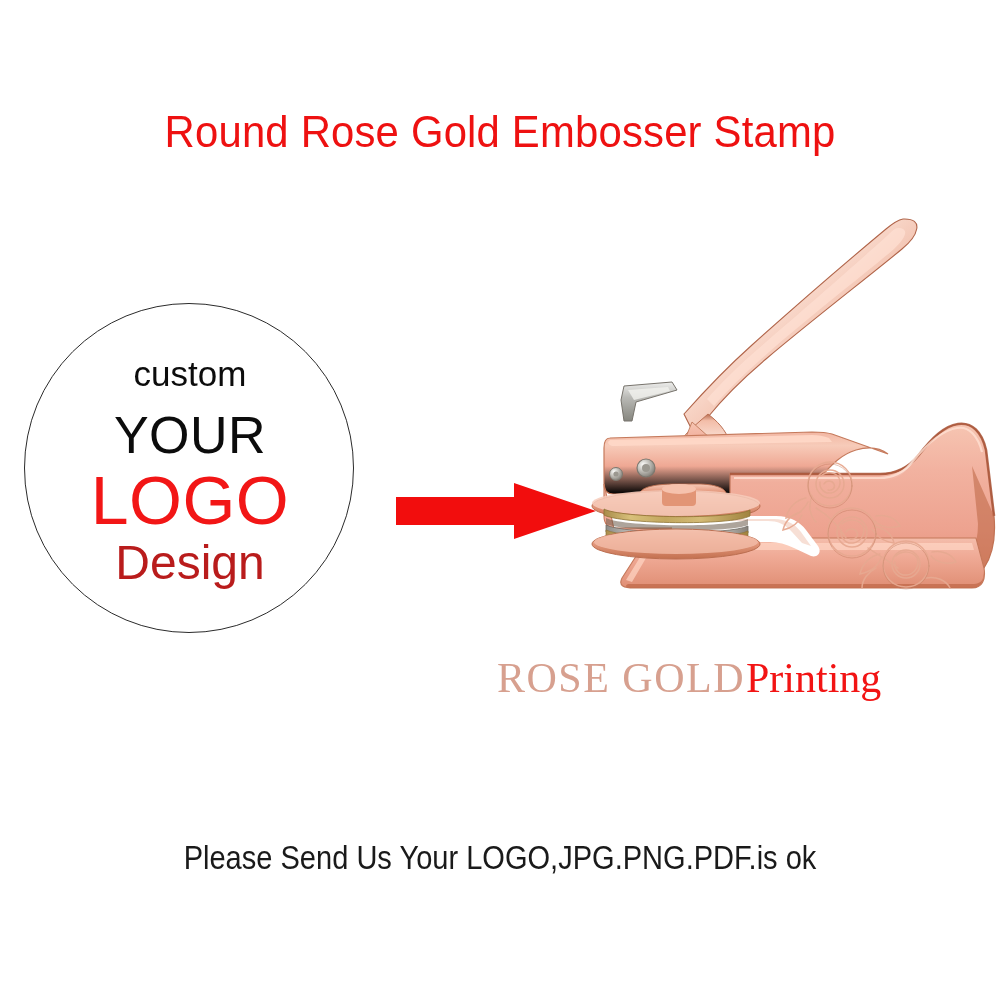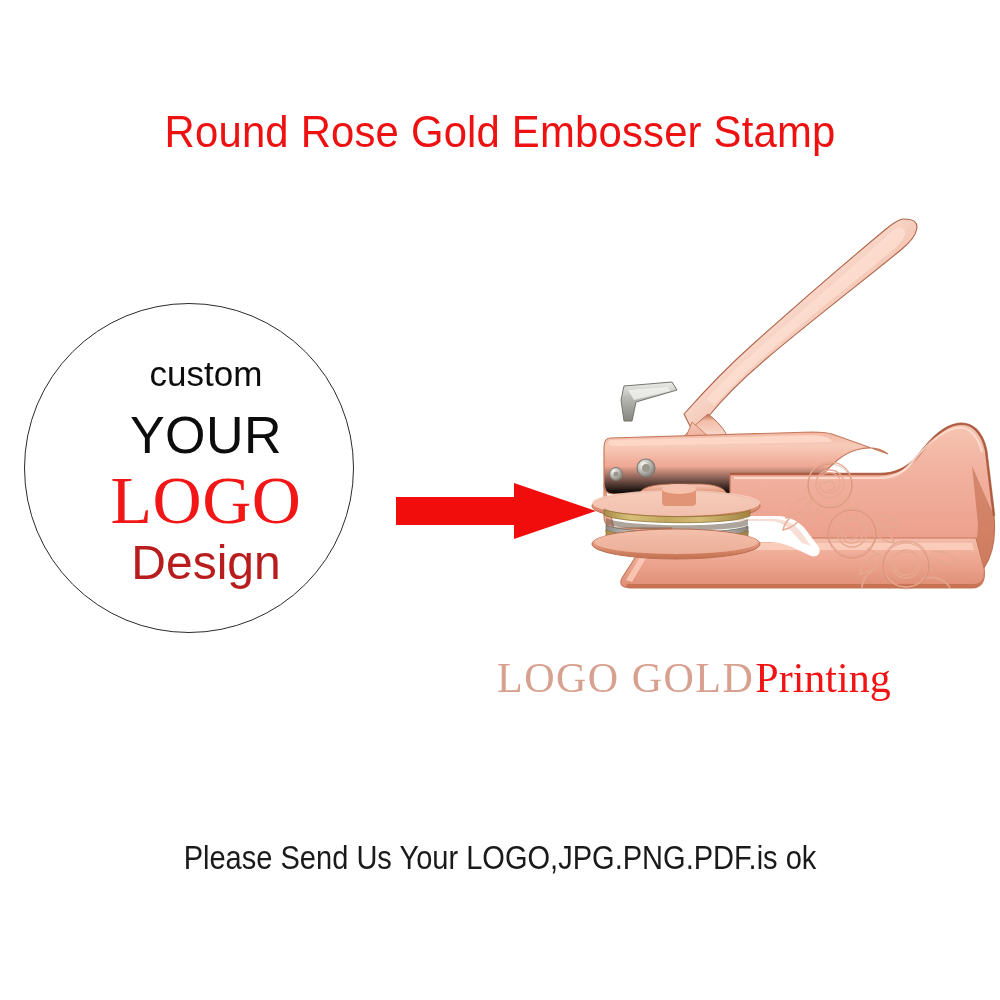--- a/index.html
+++ b/index.html
@@ -50,21 +50,21 @@
     top: 303px;
     width: 330px;
     height: 330px;
     border: 1px solid #2b2b2b;
     border-radius: 50%;
     background: #ffffff;
     box-sizing: border-box;
   }
   .logo-lines {
     position: absolute;
-    left: 16px; top: 0;
+    left: 0; top: 0;
     width: 330px;
     height: 330px;
     display: flex;
     flex-direction: column;
     align-items: center;
     justify-content: center;
   }
   .logo-custom {
     font-family: "Liberation Sans", sans-serif;
     font-size: 35px;
@@ -76,21 +76,21 @@
   .logo-your {
     font-family: "Liberation Sans", sans-serif;
     font-size: 52px;
     line-height: 58px;
     color: #0c0c0c;
     font-weight: 400;
     letter-spacing: 0.5px;
     margin-top: 12px;
   }
   .logo-logo {
-    font-family: Liberation Serif, serif;
+    font-family: Liberation Sans, sans-serif;
     font-size: 68px;
     line-height: 72px;
     color: #f21616;
     font-weight: 400;
     letter-spacing: 0.5px;
     margin-top: 0px;
   }
   .logo-design {
     font-family: "Liberation Sans", sans-serif;
     font-size: 48px;
@@ -410,19 +410,19 @@
       <ellipse cx="96" cy="326" rx="82" ry="12" fill="#f3bda9" opacity="0.8"></ellipse>
 
       <rect x="82" y="272" width="34" height="18" rx="4" fill="#e08f6f" opacity="0.9"></rect>
       <ellipse cx="99" cy="273" rx="17" ry="5" fill="#f6c2ad"></ellipse>
 
       <path d="M160,262 L298,262 C312,262 322,257 330,247 L336,240 L330,250 C322,260 312,266 298,266 L160,266 Z" fill="url(#glossGrad)" opacity="0.5"></path>
     </svg>
   </div>
 
   <div class="rg-line">
-    <span class="rg-rose">LOGO GOLD</span>
+    <span class="rg-rose">ROSE GOLD</span>
     <span class="rg-printing">Printing</span>
   </div>
 
   <div class="footer-note">Please Send Us Your LOGO,JPG.PNG.PDF.is ok</div>
 
 </div>
 
 </body></html>

